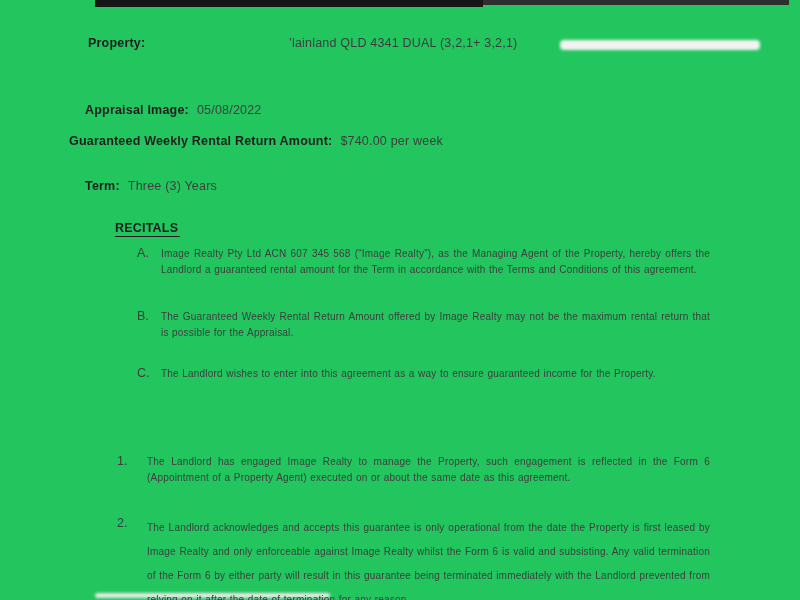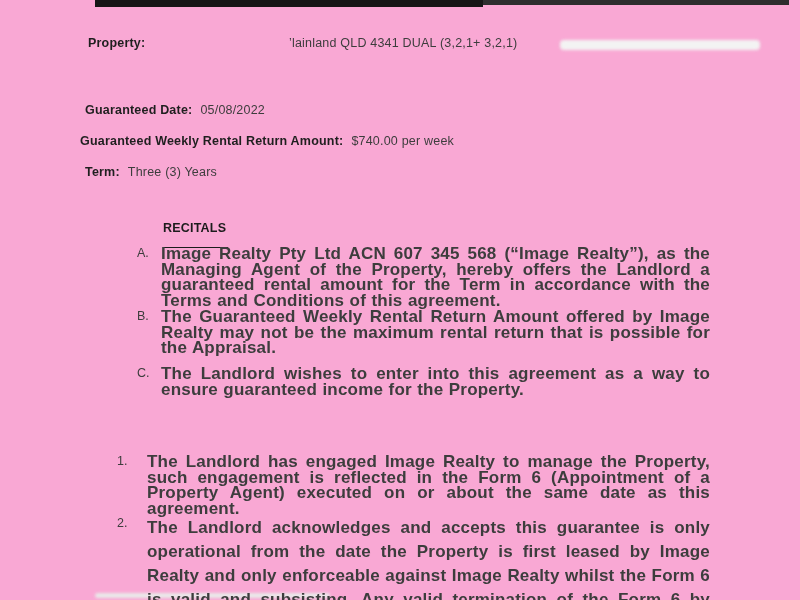--- a/index.html
+++ b/index.html
@@ -1,67 +1,65 @@
 <!DOCTYPE html>
 <html><head>
 <meta charset="utf-8">
 <style>
   html, body { margin: 0; padding: 0; background: #ffffff; }
   .page {
     position: relative;
     width: 800px;
     height: 600px;
-    background: #f9a8d4;
+    background: #22c55e;
     font-family: "Liberation Sans", "DejaVu Sans", sans-serif;
     color: #3d3d3d;
     overflow: hidden;
   }
   
   .bar { position: absolute; top: 0; }
   .bar-left  { left: 95px;  width: 388px; height: 7px; background: #161616; }
   .bar-right { left: 483px; width: 306px; height: 5px; background: #2e2e2e; }
 
   .row { position: absolute; font-size: 12.5px; letter-spacing: 0.2px; white-space: nowrap; }
   .lbl { font-weight: bold; color: #1f1f1f; }
   .val { color: #3d3d3d; }
   .row .val { margin-left: 8px; }
 
   .prop-row { left: 0; top: 36px; width: 800px; }
   .prop-row .lbl { position: absolute; left: 88px; }
   .prop-row .val { position: absolute; left: 285px; margin-left: 4px; }
 
   .appraisal-row  { left: 85px; top: 103px; }
-  .guarantee-row  { left: 80px; top: 134px; }
-  .term-row       { left: 85px; top: 165px; }
+  .guarantee-row  { left: 69px; top: 134px; }
+  .term-row       { left: 85px; top: 179px; }
 
   .heading {
     position: absolute;
     left: 115px;
     font-size: 12.5px;
     font-weight: bold;
     color: #1c1c1c;
     letter-spacing: 0.2px;
     border-bottom: 1.6px solid #1c1c1c;
-    padding: 0 2px 12px 0;
-    margin-left: 48px;
+    padding: 0 2px 1px 0;
   }
   .recitals-heading { top: 221px; }
   .terms-heading    { top: 427px; }
 
   .item { position: absolute; left: 0; width: 800px; }
   .item .marker { position: absolute; font-size: 12.5px; color: #3d3d3d; }
   .item .itext {
     position: absolute;
-    font-size: 17px;
+    font-size: 10px;
     line-height: 15.6px;
     letter-spacing: 0.2px;
     word-spacing: 0.5px;
     text-align: justify;
     color: #3d3d3d;
-    font-weight: bold;
   }
   .item-letter .marker { left: 137px; }
   .item-letter .itext  { left: 161px; width: 549px; }
   .item-number .marker { left: 117px; }
   .item-number .itext  { left: 147px; width: 563px; }
 
   .item-a { top: 246px; }
   .item-b { top: 309px; }
   .item-c { top: 366px; }
   .item-1 { top: 454px; }
@@ -82,21 +80,21 @@
   <div class="bar bar-right"></div>
   <div class="smudge smudge-1"></div>
   <div class="smudge smudge-2"></div>
 
   <div class="row prop-row">
     <span class="lbl">Property:</span>
     <span class="val">’lainland QLD 4341 DUAL (3,2,1+ 3,2,1)</span>
   </div>
 
   <div class="row appraisal-row">
-    <span class="lbl">Guaranteed Date:</span><span class="val">05/08/2022</span>
+    <span class="lbl">Appraisal Image:</span><span class="val">05/08/2022</span>
   </div>
 
   <div class="row guarantee-row">
     <span class="lbl">Guaranteed Weekly Rental Return Amount:</span><span class="val">$740.00 per week</span>
   </div>
 
   <div class="row term-row">
     <span class="lbl">Term:</span><span class="val">Three (3) Years</span>
   </div>
 

